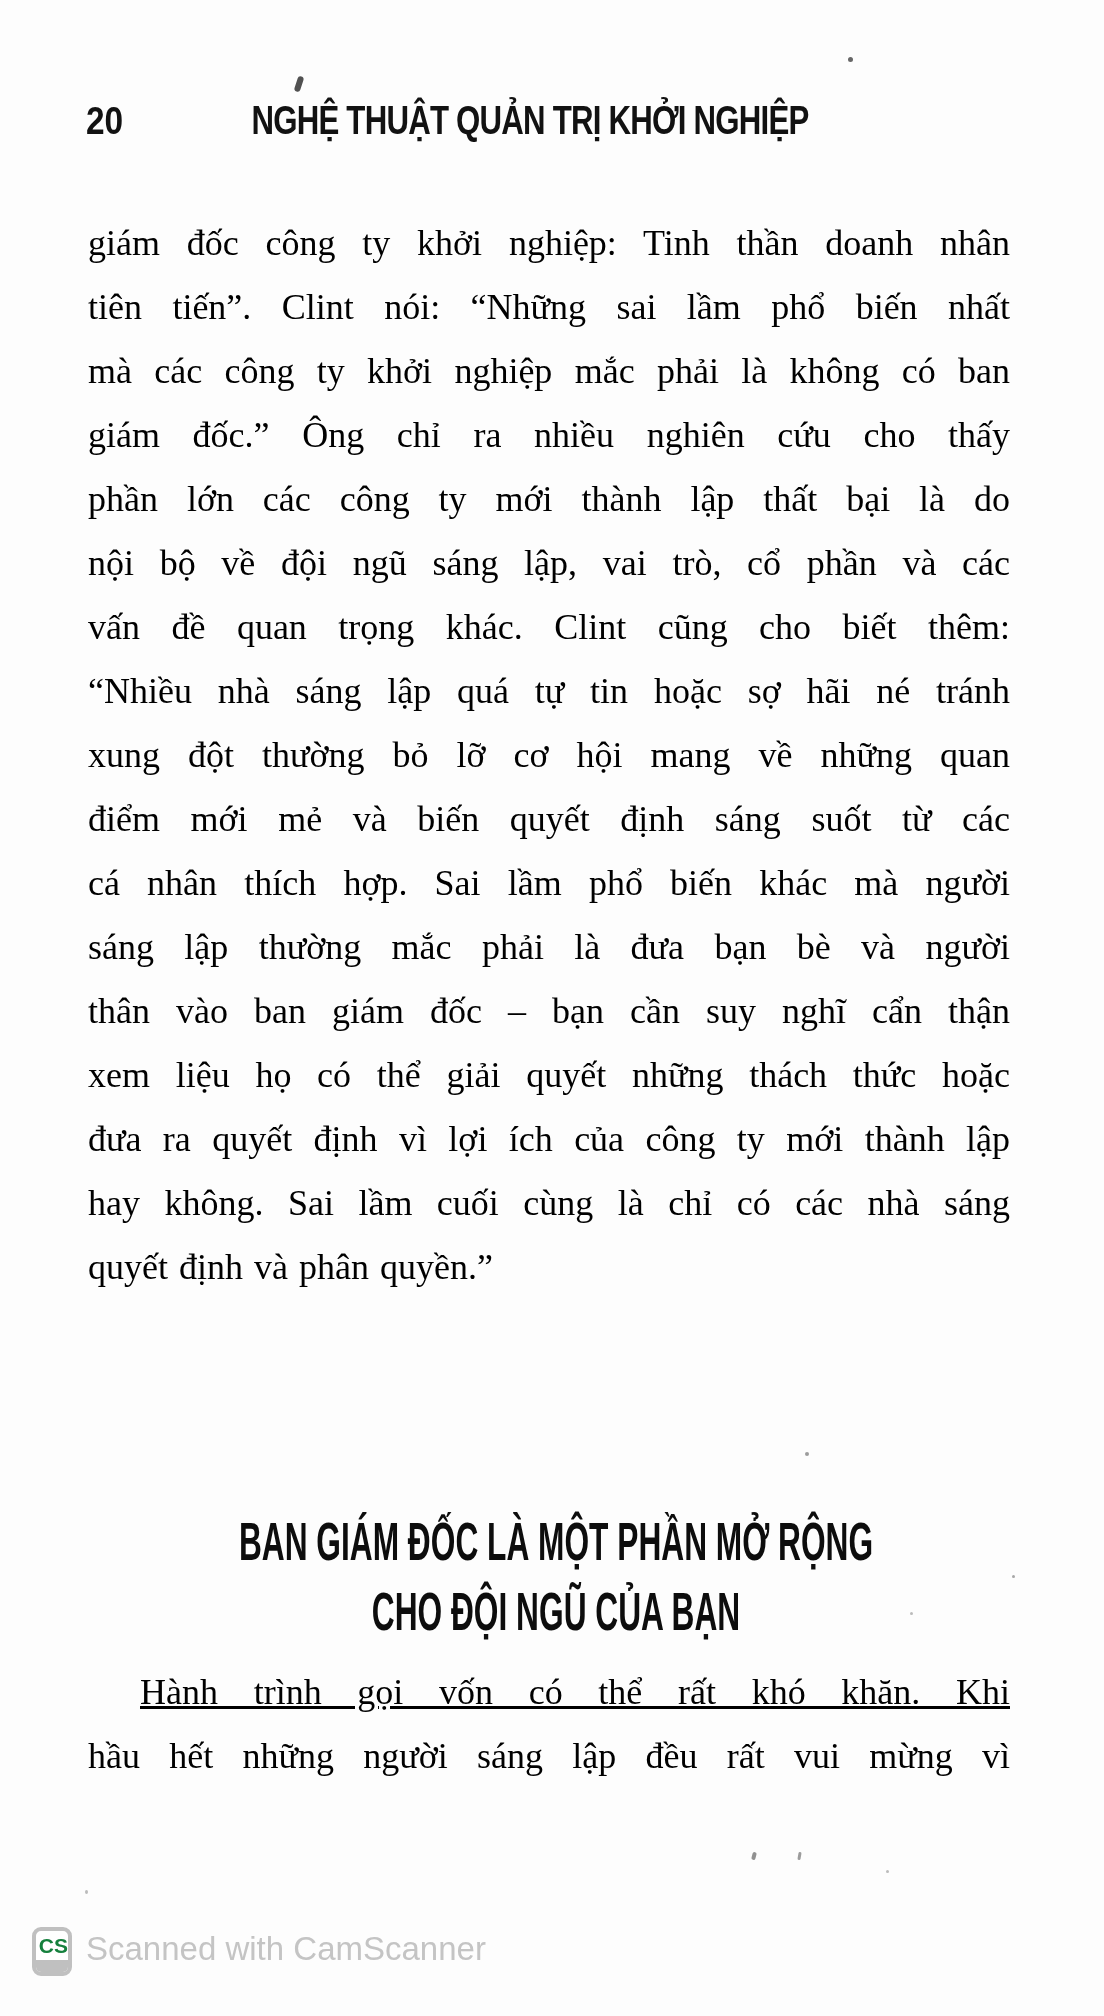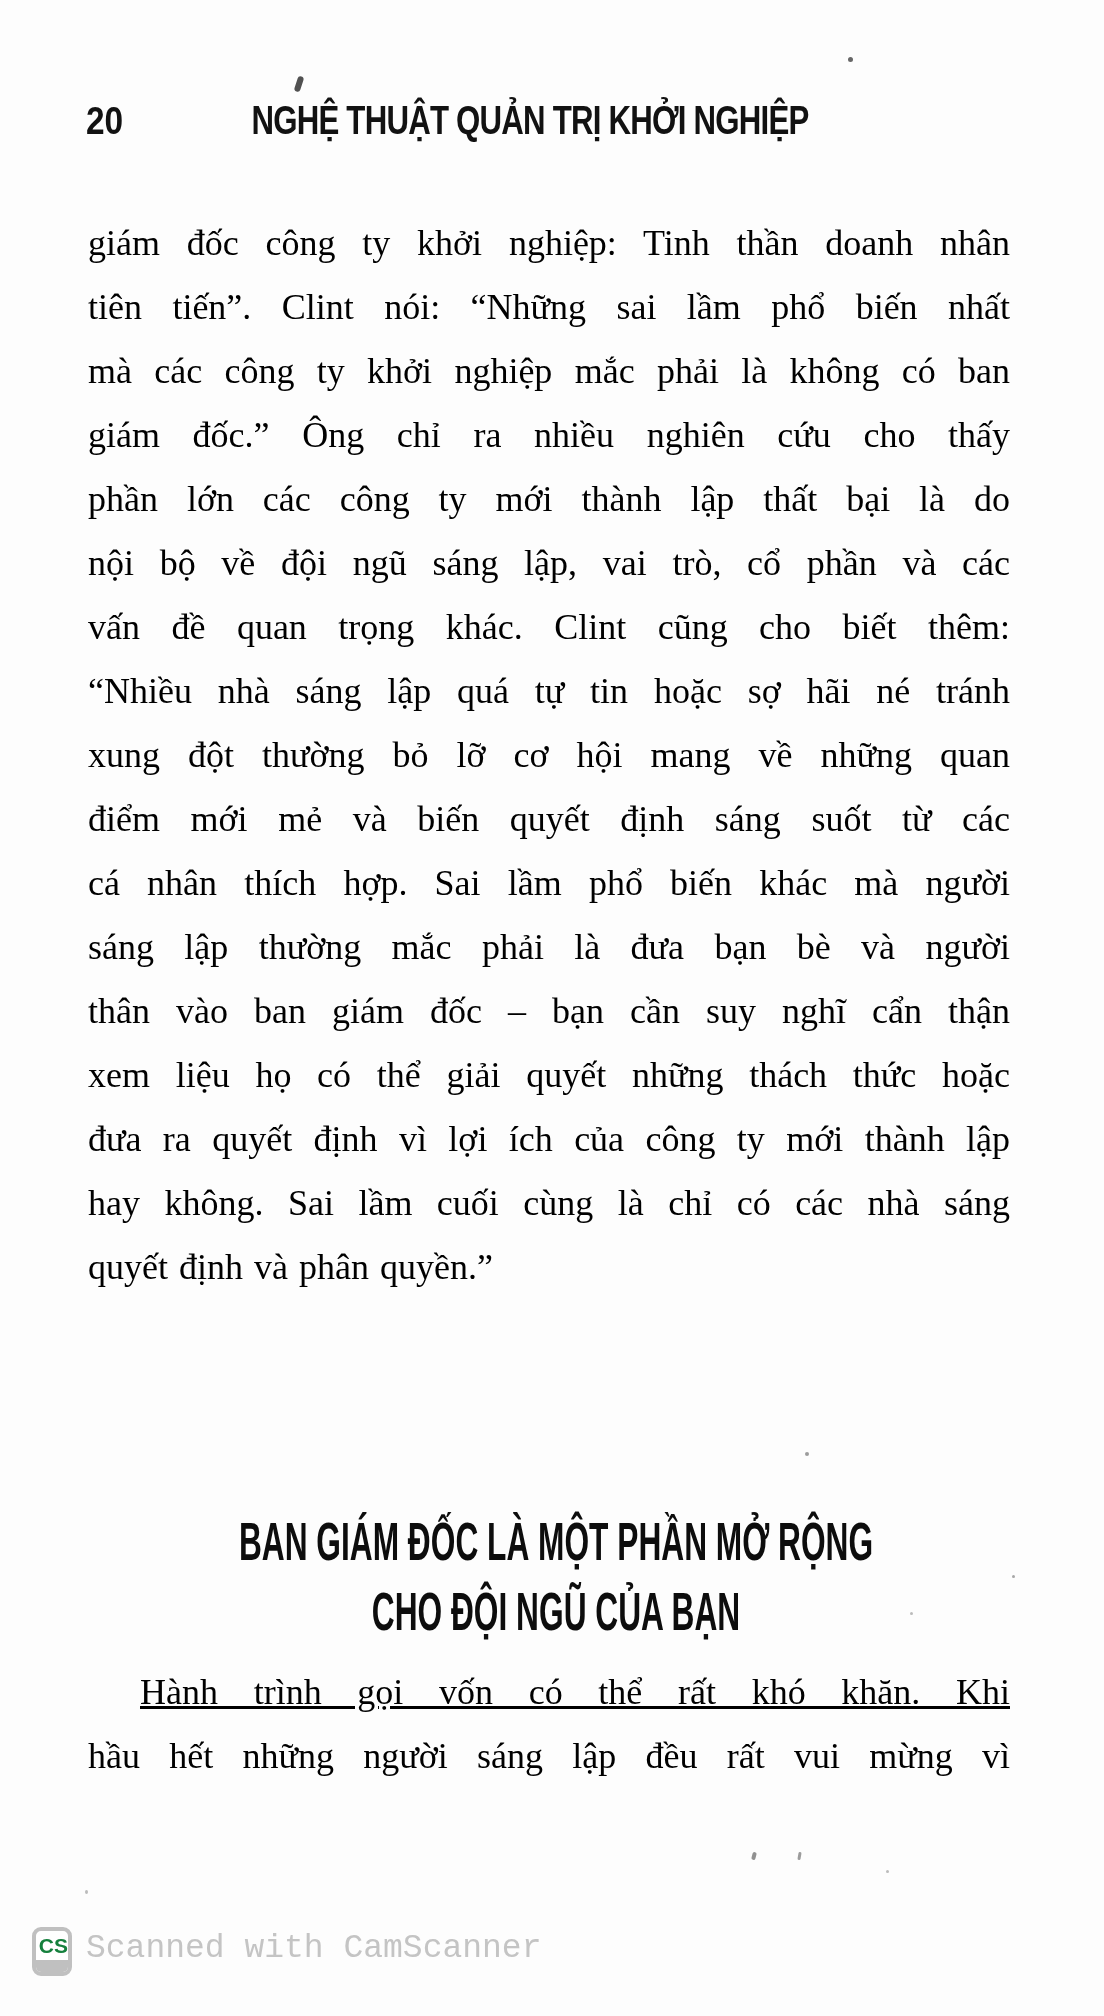--- a/index.html
+++ b/index.html
@@ -90,21 +90,21 @@
   }
   .cs-bar {
     position: absolute;
     left: 0; right: 0; bottom: 0;
     height: 12px;
     background: #c0c0c0;
   }
   .scan-text {
     position: absolute;
     left: 86px; top: 1930px;
-    font-family: Liberation Mono, monospace;
+    font-family: Liberation Sans, sans-serif;
     font-size: 33px;
     color: #c4c4c4;
     white-space: nowrap;
   }
 
   
   .speck { position: absolute; background: #262626; border-radius: 50%; }
   .tick  { position: absolute; background: #262626; border-radius: 3px; }
 </style>
 </head>

